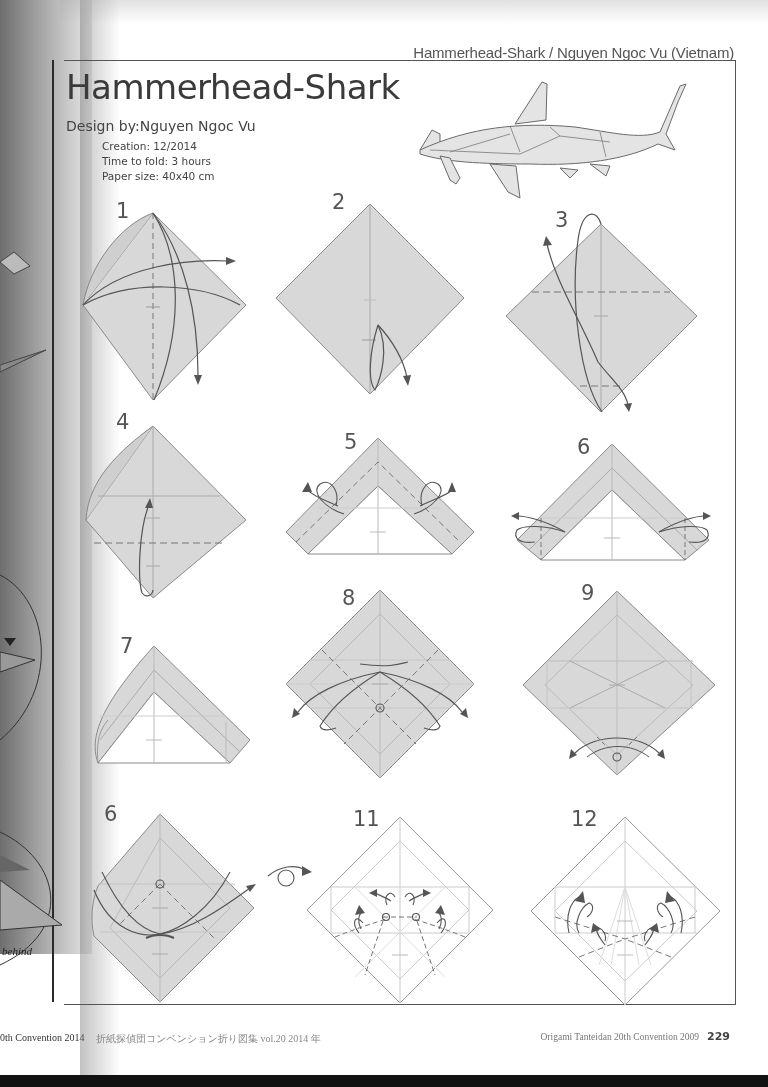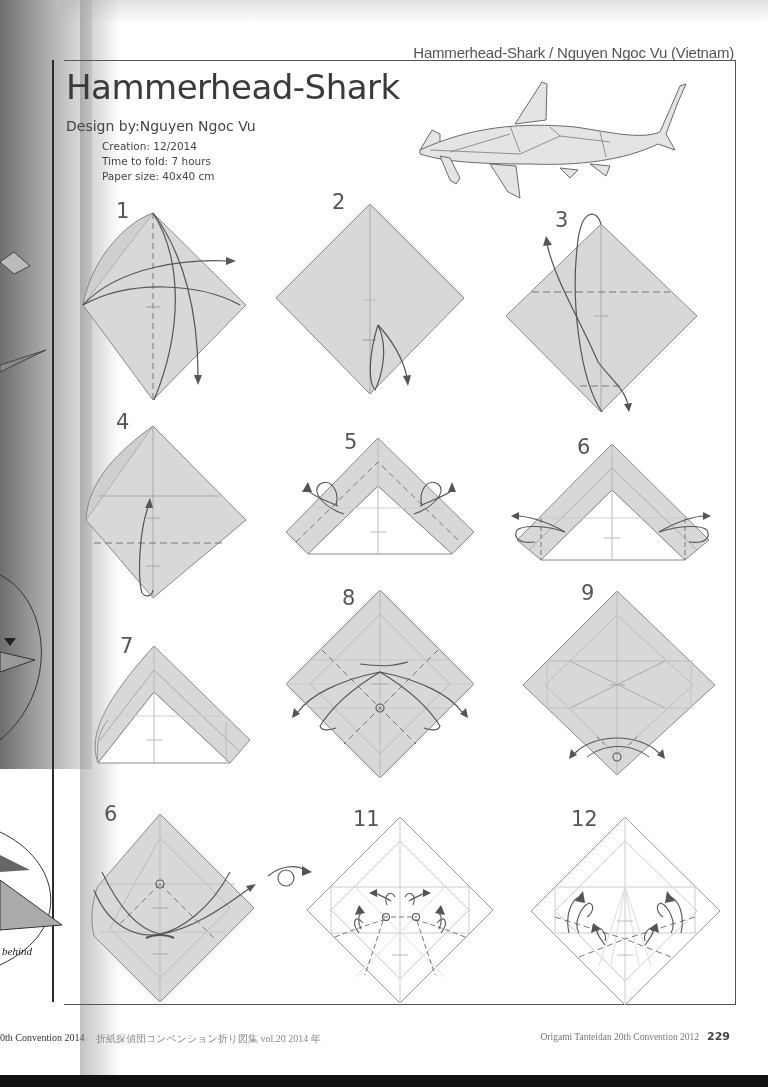--- a/index.html
+++ b/index.html
@@ -3,21 +3,21 @@
 <meta charset="utf-8">
 <style>
   html, body { margin: 0; padding: 0; }
   body {
     width: 768px; height: 1087px; position: relative; overflow: hidden;
     background: #ffffff;
     font-family: "DejaVu Sans", sans-serif;
   }
   
   .left-page {
-    position: absolute; left: 0; top: 0; width: 92px; height: 769px;
+    position: absolute; left: 0; top: 0; width: 92px; height: 954px;
     background: linear-gradient(to right, #6e6e6e 0%, #9a9a9a 35%, #c4c4c4 70%, #e8e8e8 100%);
   }
   .left-page .frame {
     position: absolute; left: 52px; top: 60px; width: 2px; height: 942px; background: #2a2a2a;
   }
   .left-page .footer-text {
     position: absolute; left: 0; top: 1032px; font-family: "Liberation Serif", serif;
     font-size: 10px; color: #333; white-space: nowrap;
   }
   .left-page svg { position: absolute; left: 0; top: 0; }
@@ -86,21 +86,21 @@
 </div>
 <div class="gutter-shadow"></div>
 <div class="top-shadow"></div>
 
 <div class="running-head">Hammerhead-Shark / Nguyen Ngoc Vu (Vietnam)</div>
 <div class="page-frame"></div>
 
 <div class="title">Hammerhead-Shark</div>
 <div class="designer">Design by:Nguyen Ngoc Vu</div>
 <div class="meta m1">Creation: 12/2014</div>
-<div class="meta m2">Time to fold: 7 hours</div>
+<div class="meta m2">Time to fold: 3 hours</div>
 <div class="meta m3">Paper size: 40x40 cm</div>
 
 <svg class="shark" width="290" height="130">
   <g fill="#e4e4e4" stroke="#6a6a6a" stroke-width="1">
     <path d="M10,78 L22,58 L30,62 L30,78 Z"></path>
     <path d="M10,78 C60,55 110,50 165,55 C200,60 230,68 250,60 L270,14 L276,12 L268,30 L256,62 L265,78 L248,72 C215,88 170,94 120,92 C70,92 35,90 10,82 Z"></path>
     <path d="M105,52 L132,10 L137,12 L136,48 Z"></path>
     <path d="M30,84 L40,108 L46,112 L50,106 L40,86 Z"></path>
     <path d="M80,92 L98,120 L110,126 L106,94 Z"></path>
     <path d="M150,96 L160,106 L168,98 Z"></path>
@@ -354,16 +354,16 @@
     <polygon points="150,98 152,86 160,96" fill="#555"></polygon>
     <path d="M90,140 C84,132 80,126 82,122 C88,124 92,130 90,136" fill="none" stroke="#555" stroke-width="1.1"></path>
     <polygon points="76,128 78,118 86,124" fill="#555"></polygon>
     <path d="M130,140 C136,132 140,126 138,122 C132,124 128,130 130,136" fill="none" stroke="#555" stroke-width="1.1"></path>
     <polygon points="134,124 142,118 144,128" fill="#555"></polygon>
   </svg>
 </div>
 
 <div class="footer-left">折紙探偵団コンベンション折り図集 vol.20 2014 年</div>
 <div class="footer-right">
-  <span class="conv">Origami Tanteidan 20th Convention 2012</span>
+  <span class="conv">Origami Tanteidan 20th Convention 2009</span>
   <span class="page-no">229</span>
 </div>
 <div class="bottom-bar"></div>
 
 </body></html>

